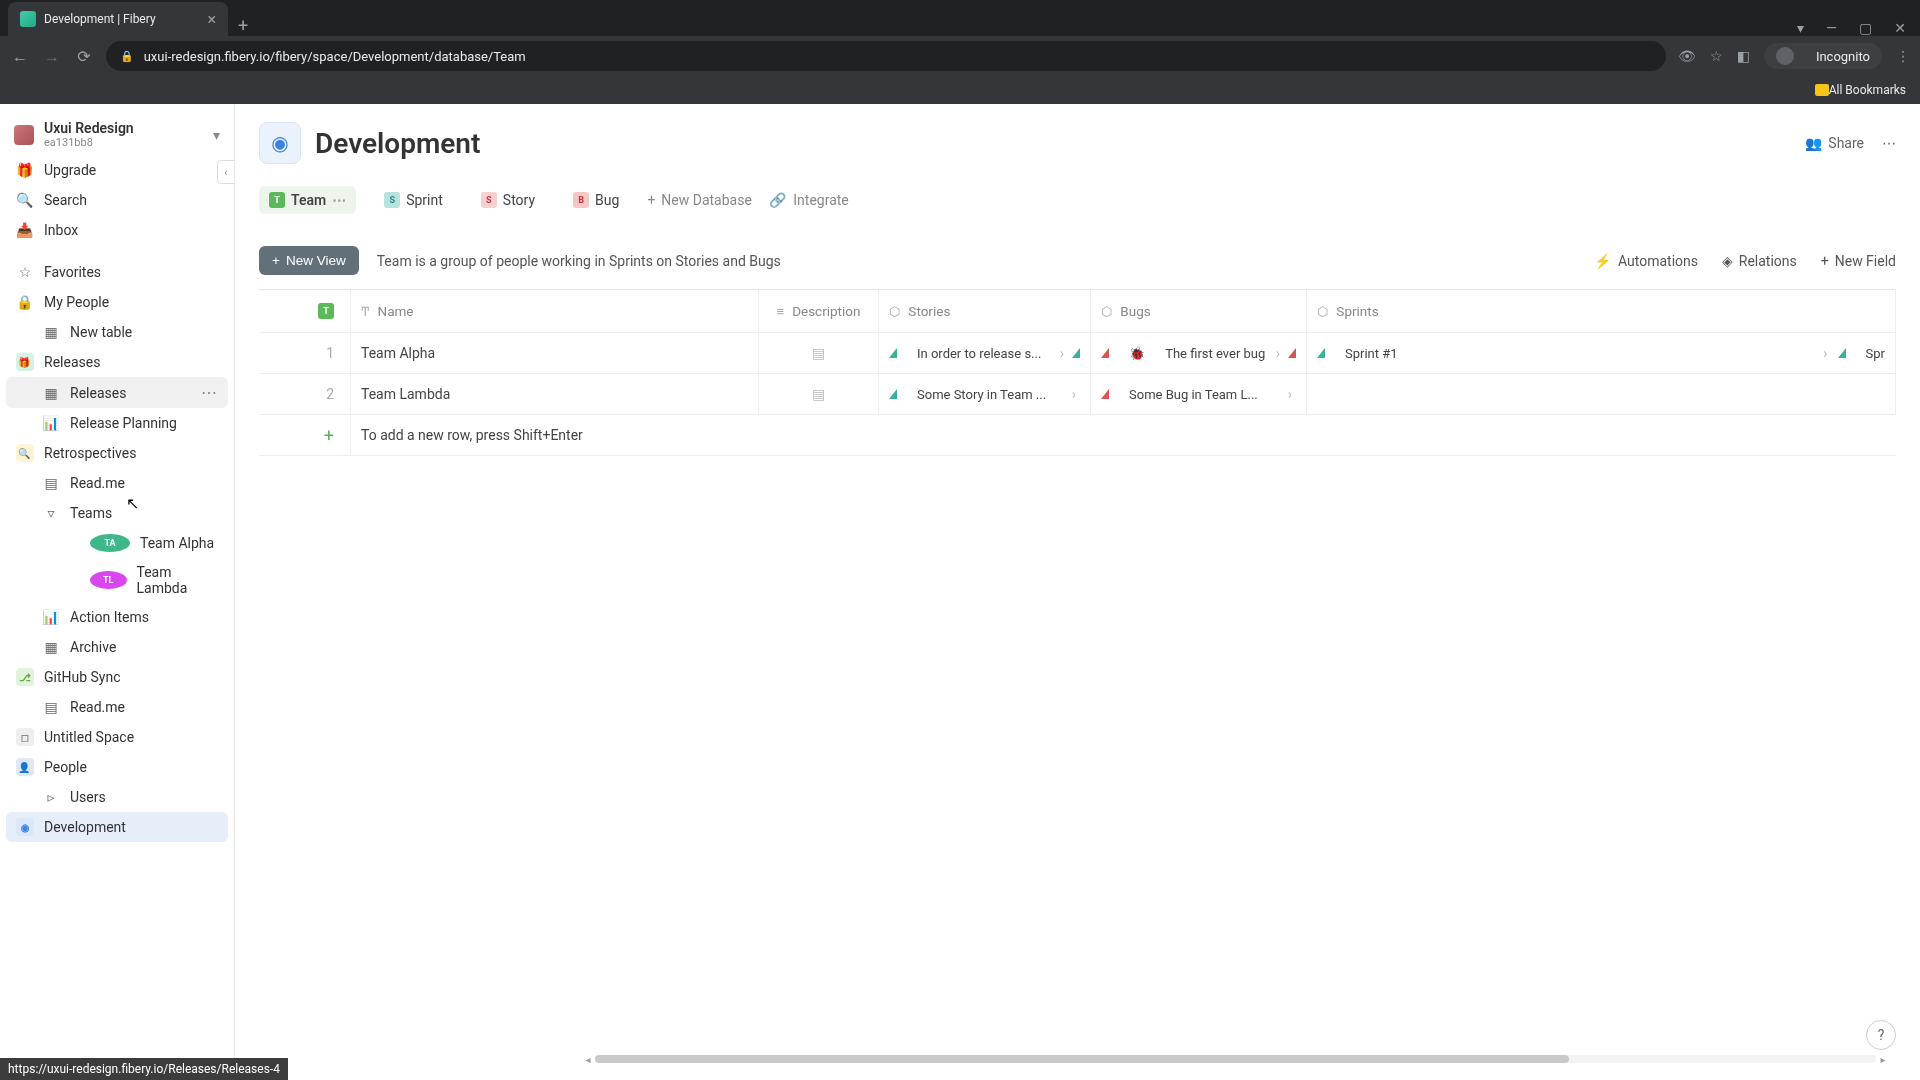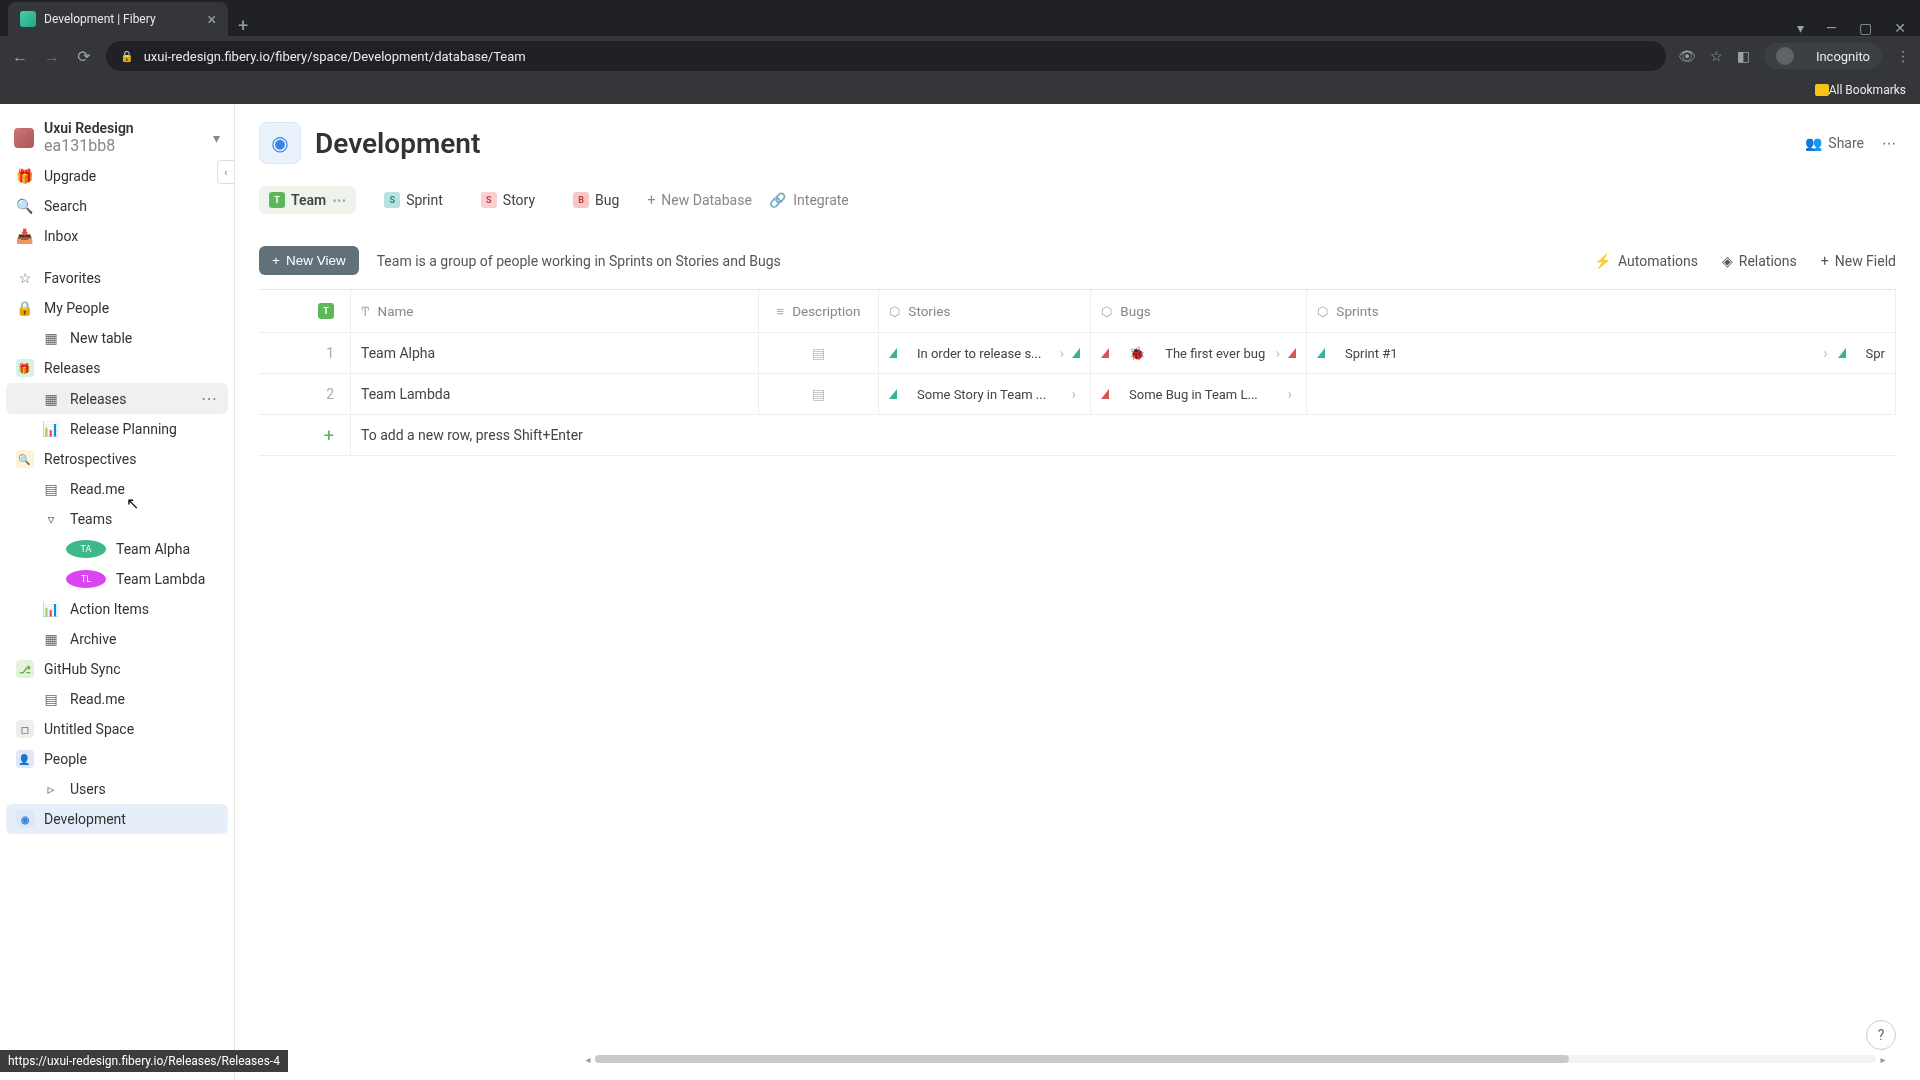--- a/index.html
+++ b/index.html
@@ -24,32 +24,32 @@
   .bookmarks-bar { background: #35363a; height: 28px; display: flex; align-items: center; justify-content: flex-end; padding: 0 14px; color: #e8eaed; font-size: 12px; gap: 0; }
   .bm-folder { width: 14px; height: 12px; background: #f5c518; border-radius: 2px; }
 
   .app { display: flex; height: calc(1080px - 36px - 40px - 28px); position: relative; }
 
   
   .sidebar { width: 235px; border-right: 1px solid #e5e5e5; padding: 10px 6px; overflow-y: auto; position: relative; }
   .ws-header { display: flex; align-items: center; padding: 6px 8px; gap: 10px; }
   .ws-avatar { width: 20px; height: 20px; border-radius: 4px; background: linear-gradient(135deg,#c77,#a55); }
   .ws-title { font-weight: 600; font-size: 14px; }
-  .ws-sub { font-size: 16px; color: #888; }
+  .ws-sub { font-size: 11px; color: #888; }
   .ws-drop { margin-left: auto; color: #888; }
 
   .side-item { display: flex; align-items: center; gap: 10px; padding: 6px 10px; border-radius: 6px; color: #333; font-size: 14px; cursor: pointer; position: relative; }
   .side-item.hovered { background: #f0f0f0; }
   .side-item.active { background: #e6eef9; }
   .side-item .icn { width: 18px; height: 18px; display: inline-flex; align-items: center; justify-content: center; font-size: 14px; color: #666; }
   .side-item .dots { margin-left: auto; color: #888; font-size: 16px; letter-spacing: 1px; }
   .side-item.l1 { padding-left: 36px; }
   .side-item.l2 { padding-left: 60px; }
   .space-icn { width: 18px; height: 18px; border-radius: 4px; display: inline-flex; align-items: center; justify-content: center; font-size: 10px; font-weight: 600; }
-  .team-avatar { width: 40px; height: 18px; border-radius: 50%; display: inline-flex; align-items: center; justify-content: center; font-size: 9px; font-weight: 400; color: #fff; }
+  .team-avatar { width: 40px; height: 18px; border-radius: 50%; display: inline-flex; align-items: center; justify-content: center; font-size: 9px; font-weight: 700; color: #fff; margin-left: 24px; }
 
   .collapse-btn { position: absolute; top: 56px; right: -1px; width: 18px; height: 24px; border: 1px solid #ddd; border-radius: 4px 0 0 4px; display: flex; align-items: center; justify-content: center; font-size: 11px; color: #888; background: #fff; }
 
   
   .main { flex: 1; padding: 18px 24px 0 24px; position: relative; overflow: hidden; }
   .page-head { display: flex; align-items: center; gap: 14px; }
   .page-icon { width: 42px; height: 42px; border-radius: 8px; background: #eaf2fb; display: flex; align-items: center; justify-content: center; font-size: 20px; color: #3b82e4; border: 1px solid #d7e6f7; }
   .page-title { font-size: 28px; font-weight: 600; }
   .head-actions { margin-left: auto; display: flex; align-items: center; gap: 18px; color: #666; font-size: 14px; }
   .head-actions .act { display: inline-flex; align-items: center; gap: 6px; cursor: pointer; }
@@ -85,21 +85,21 @@
   .tri { width: 0; height: 0; border-left: 8px solid transparent; border-bottom: 10px solid; display: inline-block; }
   .tri.teal { border-bottom-color: #36b29a; }
   .tri.red  { border-bottom-color: #d9534f; }
   .expand { color: #bbb; font-size: 14px; margin-left: auto; padding: 0 4px; }
   .desc-icn { color: #bbb; font-size: 14px; }
   .bug-emoji { font-size: 13px; }
 
   .new-row { color: #aaa; }
   .new-row .c-idx { color: #5ab55a; font-size: 18px; justify-content: flex-end; }
 
-  .status-bar { position: absolute; bottom: 8px; left: 0; background: #3c3c3c; color: #fff; font-size: 12px; padding: 4px 8px; }
+  .status-bar { position: absolute; bottom: 0; left: 0; background: #3c3c3c; color: #fff; font-size: 12px; padding: 4px 8px; }
 
   .help-fab { position: absolute; right: 24px; bottom: 30px; width: 30px; height: 30px; border-radius: 50%; border: 1px solid #ccc; display: flex; align-items: center; justify-content: center; color: #666; background: #fff; }
 
   .hscroll { position: absolute; bottom: 16px; left: 346px; right: 30px; height: 10px; display: flex; align-items: center; }
   .hscroll .arrow { width: 14px; text-align: center; color: #999; font-size: 10px; }
   .hscroll .track { flex: 1; height: 8px; background: #f3f3f3; border-radius: 4px; position: relative; }
   .hscroll .thumb { position: absolute; left: 0; width: 76%; height: 100%; background: #c9c9c9; border-radius: 4px; }
 
   .cursor { position: absolute; left: 126px; top: 390px; font-size: 16px; color: #000; pointer-events: none; }
 </style>

